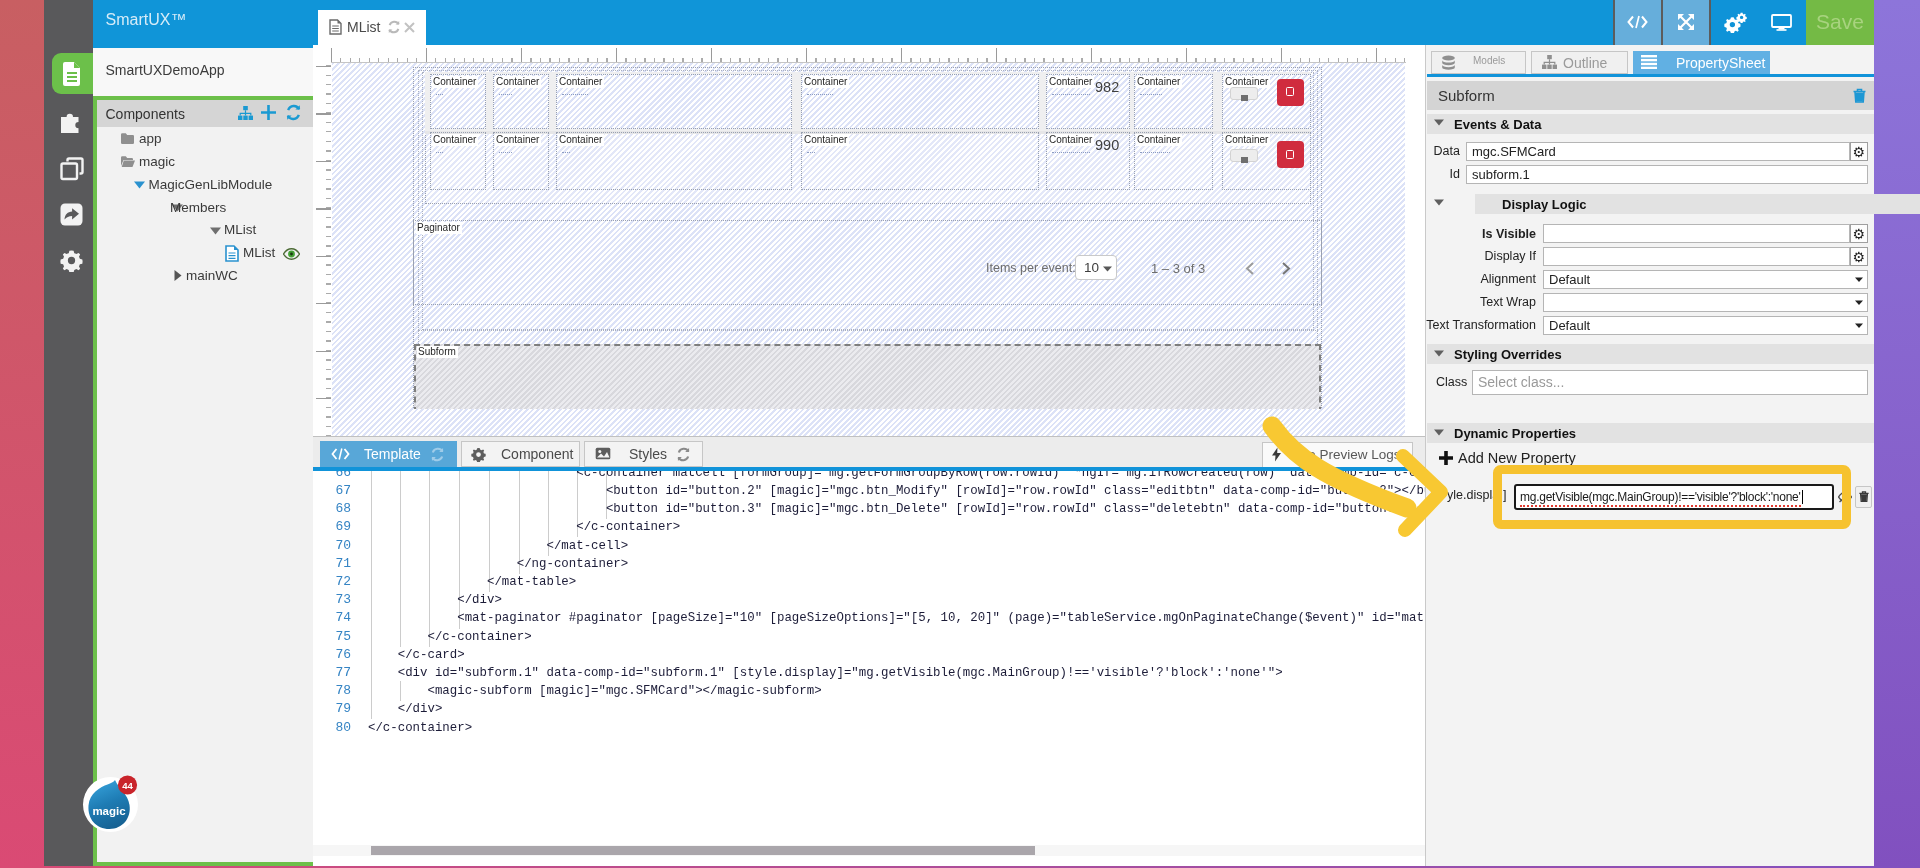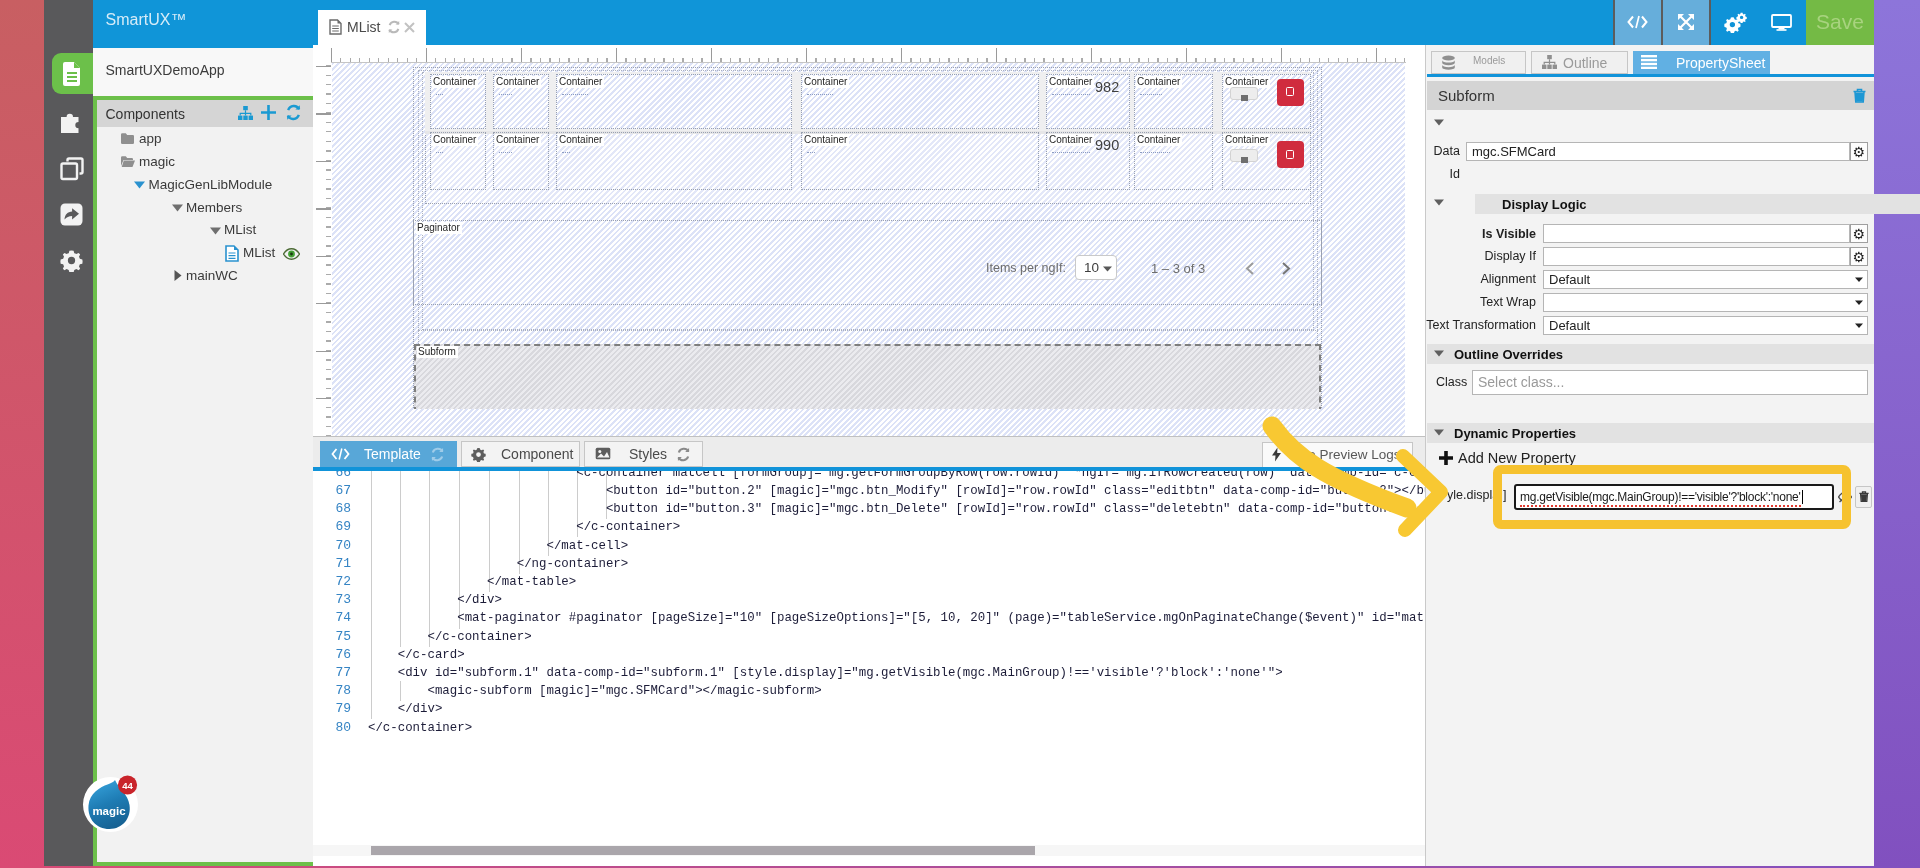--- a/index.html
+++ b/index.html
@@ -120,21 +120,21 @@
       <path d="M2.8 4.6 h11.2 l-2.3 5.9 a1.2 1.2 0 0 1 -1.1 0.8 h-10 z" fill="#8f8f8f"></path>
     </svg>
   <div class="treeitem" style="left:139px;top:154px;">magic</div>
   <svg class="abs" style="left:134px;top:181px;" width="11" height="8" viewBox="0 0 11 8">
       <path d="M0 0.5 h11 l-5.5 7 z" fill="#2a92cf"></path>
     </svg>
   <div class="treeitem" style="left:148.5px;top:176.5px;">MagicGenLibModule</div>
   <svg class="abs" style="left:172px;top:204px;" width="11" height="8" viewBox="0 0 11 8">
       <path d="M0 0.5 h11 l-5.5 7 z" fill="#6f6f6f"></path>
     </svg>
-  <div class="treeitem" style="left:186px;top:199.5px;">Members</div>
+  <div class="treeitem" style="left:170px;top:199.5px;">Members</div>
   <svg class="abs" style="left:210px;top:226.5px;" width="11" height="8" viewBox="0 0 11 8">
       <path d="M0 0.5 h11 l-5.5 7 z" fill="#6f6f6f"></path>
     </svg>
   <div class="treeitem" style="left:224px;top:222px;">MList</div>
   <svg class="abs" style="left:225px;top:245px;" width="14" height="17" viewBox="0 0 14 17">
     <path d="M1 1 h8 l4 4 v11 h-12 z" fill="#fff" stroke="#2a92cf" stroke-width="1.6"></path>
     <path d="M9 1 l4 4 h-4 z" fill="#2a92cf"></path>
     <path d="M3.5 8 h7 M3.5 10.7 h7 M3.5 13.4 h7" stroke="#2a92cf" stroke-width="1.2"></path>
   </svg>
   <div class="treeitem" style="left:243px;top:245px;">MList</div>
@@ -245,21 +245,21 @@
     <div class="abs" style="left:909px;top:94px;width:7px;height:6px;background:#6f6f6f;"></div>
     <div class="rbtn" style="left:945px;top:16px;">
         <span></span>
       </div>
     <div class="rbtn" style="left:945px;top:78.5px;">
         <span></span>
       </div>
 
     <div class="abs" style="left:81px;top:157px;width:909px;height:85px;border:1px dotted #9aa0b0;"></div>
     <div class="clabel" style="left:84px;top:159px;">Paginator</div>
-    <div class="abs" style="left:654px;top:198.5px;font-size:12.5px;color:#6d6d6d;">Items per ngIf:</div>
+    <div class="abs" style="left:654px;top:198.5px;font-size:12.5px;color:#6d6d6d;">Items per event:</div>
     <div class="abs" style="left:743px;top:192.5px;width:42px;height:25px;border:1px solid #c9c9c9;border-radius:4px;background:#fff;"></div>
     <div class="abs" style="left:752px;top:197px;font-size:13.5px;color:#3e3e3e;">10</div>
     <svg class="abs" style="left:771px;top:203px;" width="9" height="6" viewBox="0 0 9 6">
         <path d="M0 0.5 h9 l-4.5 5 z" fill="#585858"></path>
       </svg>
     <div class="abs" style="left:819px;top:198px;font-size:13px;color:#6d6d6d;">1 – 3 of 3</div>
     <svg class="abs" style="left:913px;top:199px;" width="9" height="13" viewBox="0 0 9 13">
         <path d="M8 1 L2 6.5 L8 12" fill="none" stroke="#9b9b9b" stroke-width="2"></path>
       </svg>
     <svg class="abs" style="left:950px;top:199px;" width="9" height="13" viewBox="0 0 9 13">
@@ -420,27 +420,31 @@
   <div class="abs" style="left:1676px;top:55px;font-size:14px;color:#fff;">PropertySheet</div>
   <div id="rblueline"></div>
 
   <div class="abs" style="left:1427px;top:81px;width:447px;height:28.5px;background:#d4d4d4;"></div>
   <div class="abs" style="left:1438px;top:87px;font-size:15px;color:#333;">Subform</div>
   <svg class="abs" style="left:1853px;top:88px;" width="13" height="15" viewBox="0 0 13 15">
       <path d="M0.5 3.5 h12 M4.5 3 v-1.5 h4 v1.5 M2 3.5 l0.8 10.5 h7.4 l0.8 -10.5" fill="none" stroke="#1d97d4" stroke-width="1.6"></path>
       <path d="M2.5 4.5 h8 l-0.7 9 h-6.6 z" fill="#1d97d4"></path>
     </svg>
 
+  <div class="sechead" style="top:113.5px;">
+      <span style="position:absolute;left:27px;top:3px;">Events &amp; Data</span>
+    </div>
   <svg class="abs" style="left:1434px;top:119px;" width="10" height="7" viewBox="0 0 10 7">
       <path d="M0 0.5 h10 l-5 6 z" fill="#5f5f5f"></path>
     </svg>
   <div class="rlabel" style="right:460px;top:144px;">Data</div>
   <div class="rinput" style="left:1466px;top:141.5px;width:384px;height:19px;">mgc.SFMCard</div>
   <div class="gearbtn" style="left:1850px;top:141.5px;"></div>
   <div class="rlabel" style="right:460px;top:167px;">Id</div>
+  <div class="rinput" style="left:1466px;top:164.5px;width:401.5px;height:19px;">subform.1</div>
 
   <div class="sechead" style="top:193.5px;margin-left:48px;">
       <span style="position:absolute;left:27px;top:3px;">Display Logic</span>
     </div>
   <svg class="abs" style="left:1434px;top:199px;" width="10" height="7" viewBox="0 0 10 7">
       <path d="M0 0.5 h10 l-5 6 z" fill="#5f5f5f"></path>
     </svg>
   <div class="rlabel" style="right:384px;top:226.5px;font-weight:bold;">Is Visible</div>
   <div class="rinput" style="left:1543px;top:224px;width:307px;height:19px;"></div>
   <div class="gearbtn" style="left:1850px;top:224px;"></div>
@@ -457,21 +461,21 @@
   <svg class="abs" style="left:1855px;top:300px;" width="8" height="5" viewBox="0 0 8 5">
       <path d="M0 0.5 h8 l-4 4.5 z" fill="#222"></path>
     </svg>
   <div class="rlabel" style="right:384px;top:318px;">Text Transformation</div>
   <div class="rinput" style="left:1543px;top:315.5px;width:324.5px;height:19px;">Default</div>
   <svg class="abs" style="left:1855px;top:323px;" width="8" height="5" viewBox="0 0 8 5">
       <path d="M0 0.5 h8 l-4 4.5 z" fill="#222"></path>
     </svg>
 
   <div class="sechead" style="top:344px;">
-      <span style="position:absolute;left:27px;top:3px;">Outline Overrides</span>
+      <span style="position:absolute;left:27px;top:3px;">Styling Overrides</span>
     </div>
   <svg class="abs" style="left:1434px;top:349.5px;" width="10" height="7" viewBox="0 0 10 7">
       <path d="M0 0.5 h10 l-5 6 z" fill="#5f5f5f"></path>
     </svg>
   <div class="rlabel" style="left:1426px;top:375px;width:40px;text-align:left;left:1436px;">Class</div>
   <div class="rinput" style="left:1472px;top:370px;width:396px;height:25px;line-height:21px;color:#9a9a9a;font-size:14px;">Select class...</div>
 
   <div class="sechead" style="top:423px;">
       <span style="position:absolute;left:27px;top:3px;">Dynamic Properties</span>
     </div>

